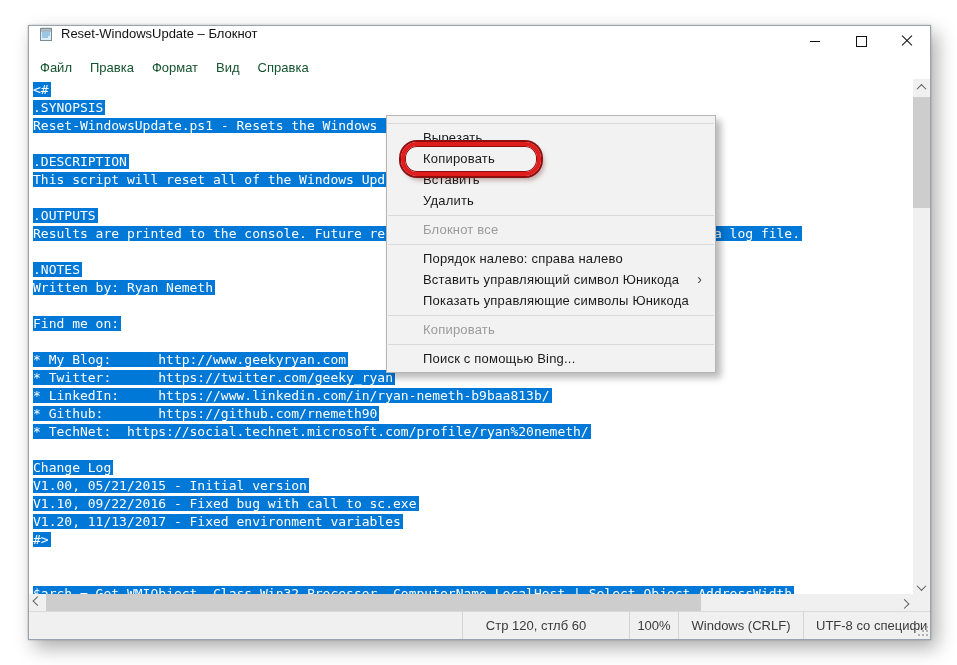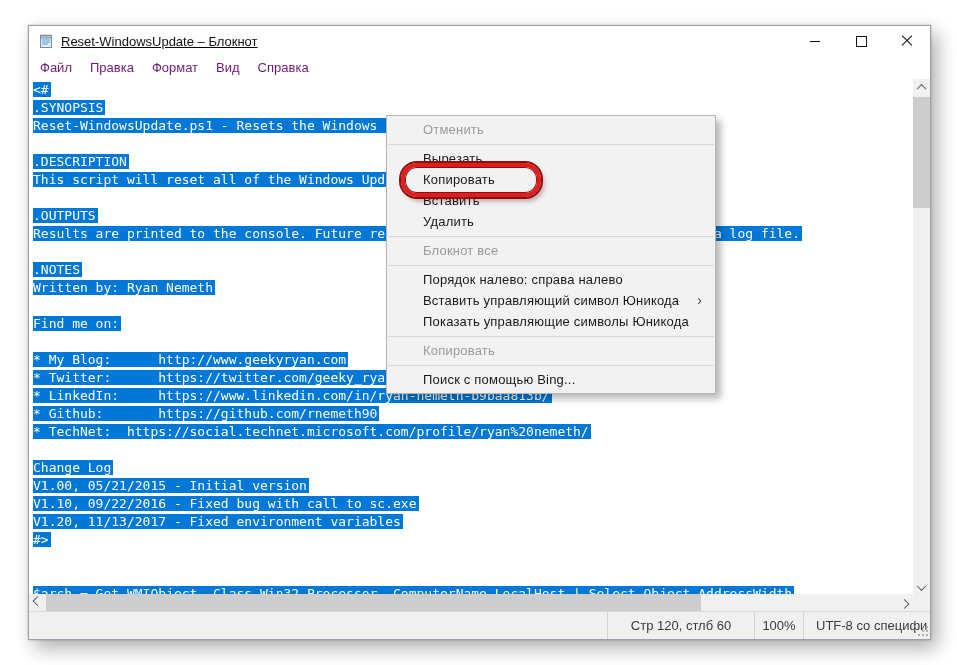--- a/index.html
+++ b/index.html
@@ -2,35 +2,35 @@
 <html><head>
 <meta charset="utf-8">
 <style>
   html,body{margin:0;padding:0;background:#ffffff;}
   .stage{position:relative;width:957px;height:665px;overflow:hidden;
          font-family:"Liberation Sans",sans-serif;}
   
   .window{position:absolute;left:28px;top:25px;width:903px;height:615px;
           background:#fff;border:1px solid #98a3ae;box-sizing:border-box;
           box-shadow:6px 8px 18px rgba(0,0,0,.32), 0 0 2px rgba(0,0,0,.25);}
-  .titlebar{height:30px;display:flex;align-items:center;background:#fff;text-decoration:underline;}
+  .titlebar{height:30px;display:flex;background:#fff;}
   .app-icon{width:16px;height:16px;margin-left:9px;display:inline-block;}
   .title{font-size:13px;color:#111;margin-left:7px;white-space:nowrap;}
   .controls{margin-left:auto;display:flex;height:30px;}
   .ctrl{width:46px;height:30px;display:flex;align-items:center;justify-content:center;}
   .glyph-min{width:10px;height:1px;background:#111;display:block;}
   .glyph-max{width:9px;height:9px;border:1px solid #111;display:block;}
   .glyph-close{position:relative;width:12px;height:12px;display:block;}
   .glyph-close:before,.glyph-close:after{content:"";position:absolute;left:-1px;top:5px;
       width:14px;height:1px;background:#111;}
   .glyph-close:before{transform:rotate(45deg);}
   .glyph-close:after{transform:rotate(-45deg);}
   
   .menubar{height:23px;display:flex;align-items:center;background:#fff;padding-left:2px;}
-  .mb-item{font-size:13px;color:#701a75;padding:0 9px;line-height:23px;}
+  .mb-item{font-size:13px;color:#14532d;padding:0 9px;line-height:23px;}
   
   .editor{position:absolute;left:0;top:53px;width:884px;height:517px;background:#fff;
           overflow:hidden;padding:2px 0 0 4px;box-sizing:border-box;
           font-family:"DejaVu Sans Mono","Liberation Mono",monospace;
           font-size:13px;line-height:18px;white-space:pre;cursor:text;}
   .ed-line{height:18px;}
   .sel{background:#0078d7;color:#ffffff;padding-right:2px;}
   
   .vscroll{position:absolute;right:0;top:53px;width:17px;height:517px;background:#f0f0f0;}
   .vthumb{position:absolute;left:0;top:18px;width:17px;height:111px;background:#cdcdcd;}
@@ -45,21 +45,21 @@
   .hthumb{position:absolute;left:17px;top:0;width:655px;height:17px;background:#cdcdcd;}
   .scroll-corner{position:absolute;right:0;bottom:28px;width:17px;height:17px;background:#f0f0f0;}
   
   .statusbar{position:absolute;left:0;bottom:0;width:100%;height:28px;background:#f0f0f0;
              border-top:1px solid #d9d9d9;display:flex;box-sizing:border-box;
              font-size:13px;color:#3a3a3a;}
   .sb-spacer{flex:1;}
   .sb-cell{border-left:1px solid #d4d4d4;display:flex;align-items:center;
            justify-content:center;box-sizing:border-box;white-space:nowrap;overflow:hidden;text-align:center;}
   .sb-cursor{width:147px;}
-  .sb-zoom{width:49px;}
+  .sb-zoom{width:49px;margin-left:20px;}
   .sb-eol{width:125px;}
   .sb-enc{width:127px;justify-content:flex-start;padding-left:12px;}
   .grip{position:absolute;right:2px;bottom:3px;width:10px;height:10px;}
   .grip i{position:absolute;width:2px;height:2px;background:#b0b0b0;}
   
   .context-menu{position:absolute;left:386px;top:115px;width:330px;background:#f2f2f2;
                 border:1px solid #b5b5b5;box-sizing:border-box;padding:3px 0;
                 box-shadow:5px 5px 7px rgba(0,0,0,.28);z-index:30;}
   .mi{position:relative;height:21px;line-height:21px;padding-left:36px;
       font-size:13px;color:#1a1a1a;letter-spacing:.2px;white-space:nowrap;}
@@ -130,35 +130,35 @@
       <div class="sbtn" style="right:0;">
           <span class="chev right"></span>
         </div>
     </div>
     <div class="scroll-corner"></div>
 
     <div class="statusbar">
       <div class="sb-spacer"></div>
       <div class="sb-cell sb-cursor">Стр 120, стлб 60</div>
       <div class="sb-cell sb-zoom">100%</div>
+      <div class="sb-cell sb-eol">Windows (CRLF)</div>
       <div class="sb-cell sb-enc">UTF-8 со специфи</div>
       <div class="grip">
         <i style="right:0;bottom:0;"></i>
           <i style="right:4px;bottom:0;"></i>
           <i style="right:8px;bottom:0;"></i>
         <i style="right:0;bottom:4px;"></i>
           <i style="right:4px;bottom:4px;"></i>
         <i style="right:0;bottom:8px;"></i>
       </div>
     </div>
 
   </div>
 
   <div class="context-menu">
-      <div class="mi disabled">Отменить</div>
       <div class="msep"></div>
       <div class="mi">Вырезать</div>
       <div class="mi">Копировать<div class="ring"></div></div>
       <div class="mi">Вставить</div>
       <div class="mi">Удалить</div>
       <div class="msep"></div>
       <div class="mi disabled">Блокнот все</div>
       <div class="msep"></div>
       <div class="mi">Порядок налево: справа налево</div>
       <div class="mi">Вставить управляющий символ Юникода<span class="sub-arrow">›</span></div>

